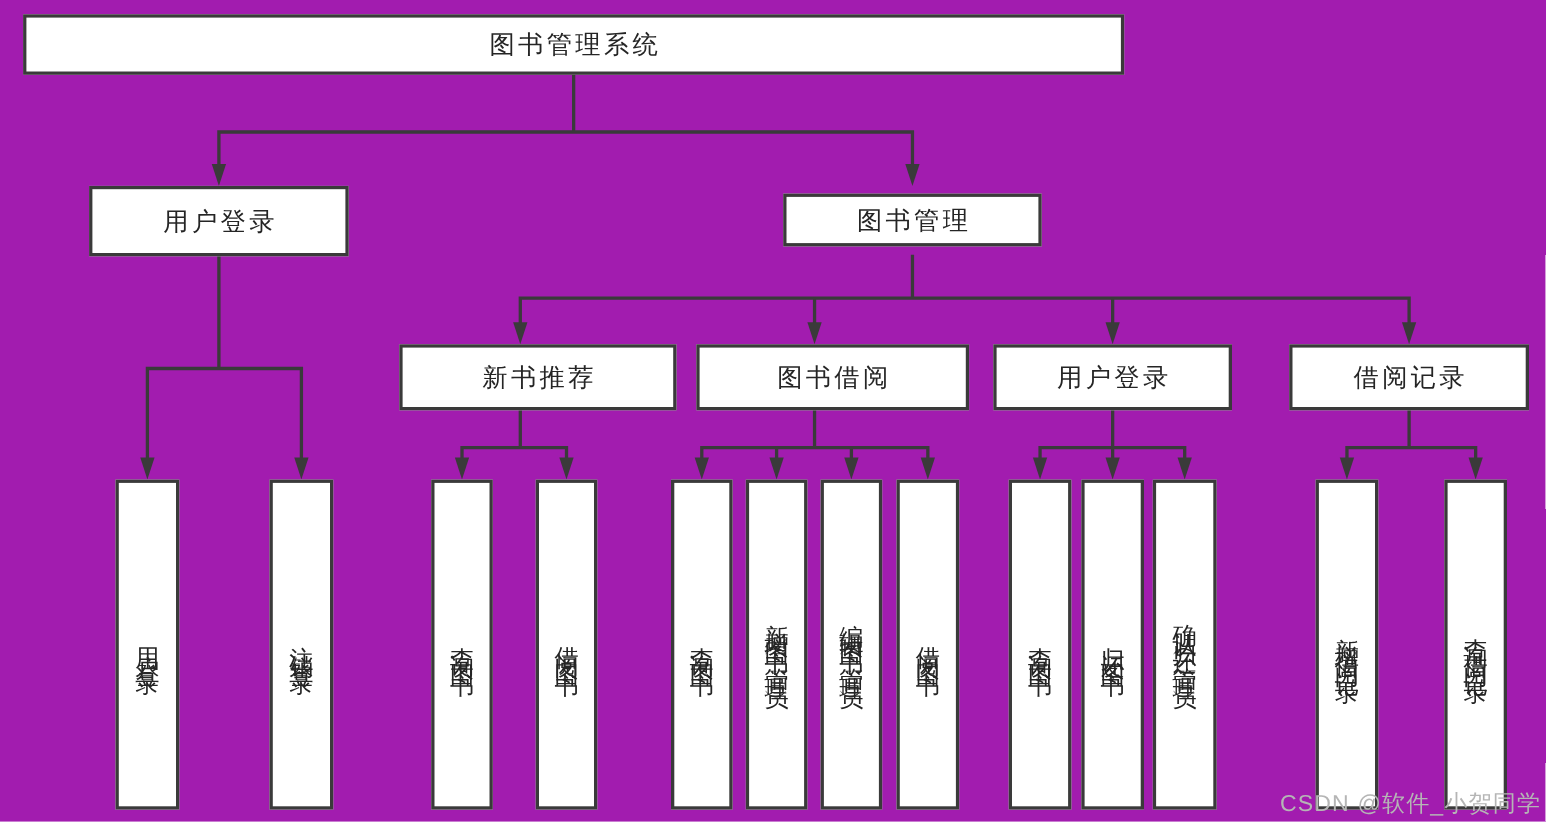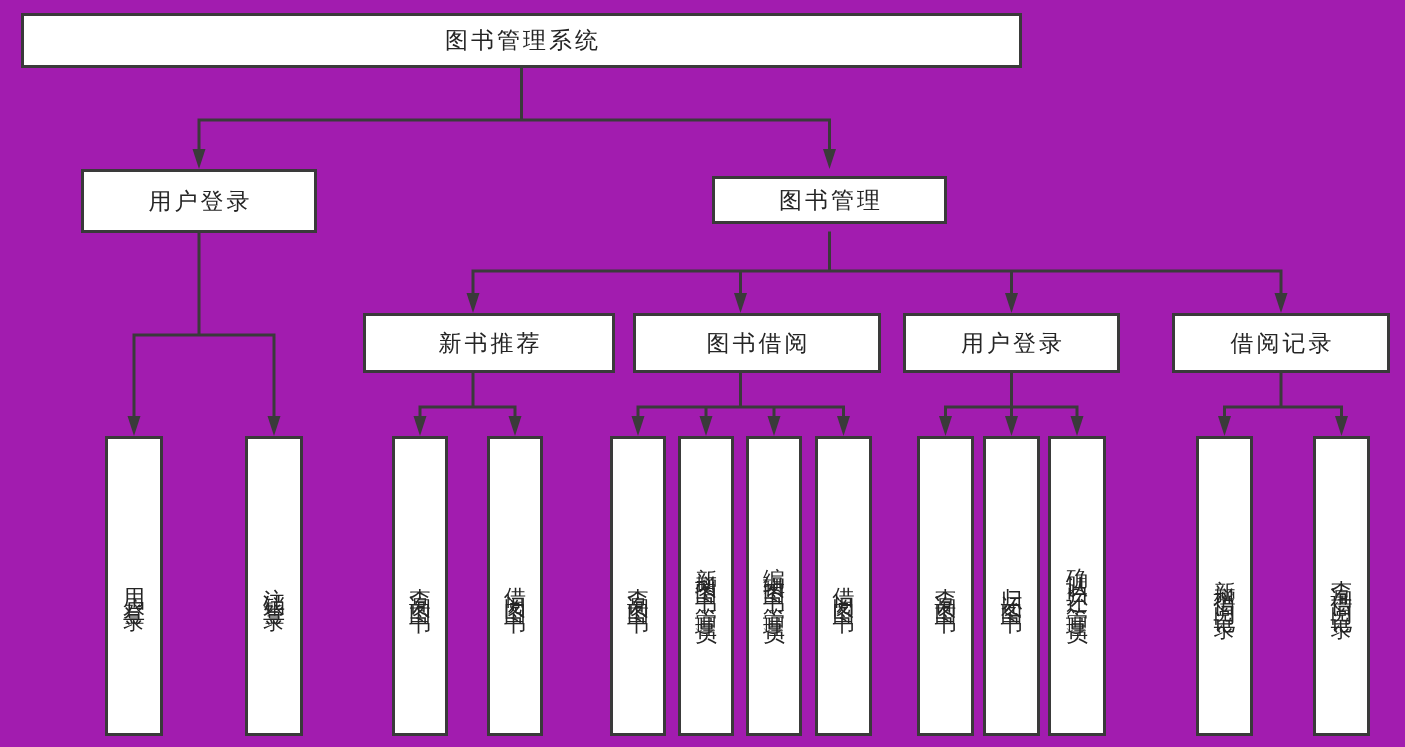--- a/index.html
+++ b/index.html
@@ -115,13 +115,14 @@
       <div class="node v" style="left: 1048px; top: 436px; width: 58px; height: 300px; border-color: rgb(58, 58, 58); color: rgb(37, 37, 37);">
         <span class="label">确认归还（管理员）</span>
       </div>
       <div class="node v" style="left: 1196px; top: 436px; width: 57px; height: 300px; border-color: rgb(58, 58, 58); color: rgb(37, 37, 37);">
         <span class="label">新增借阅记录</span>
       </div>
       <div class="node v" style="left: 1313px; top: 436px; width: 57px; height: 300px; border-color: rgb(58, 58, 58); color: rgb(37, 37, 37);">
         <span class="label">查询借阅记录</span>
       </div>
     </div>
+  <div class="watermark" style="color: rgb(181, 181, 181);">CSDN @软件_小贺同学</div>
 </div>
 
 </body></html>

